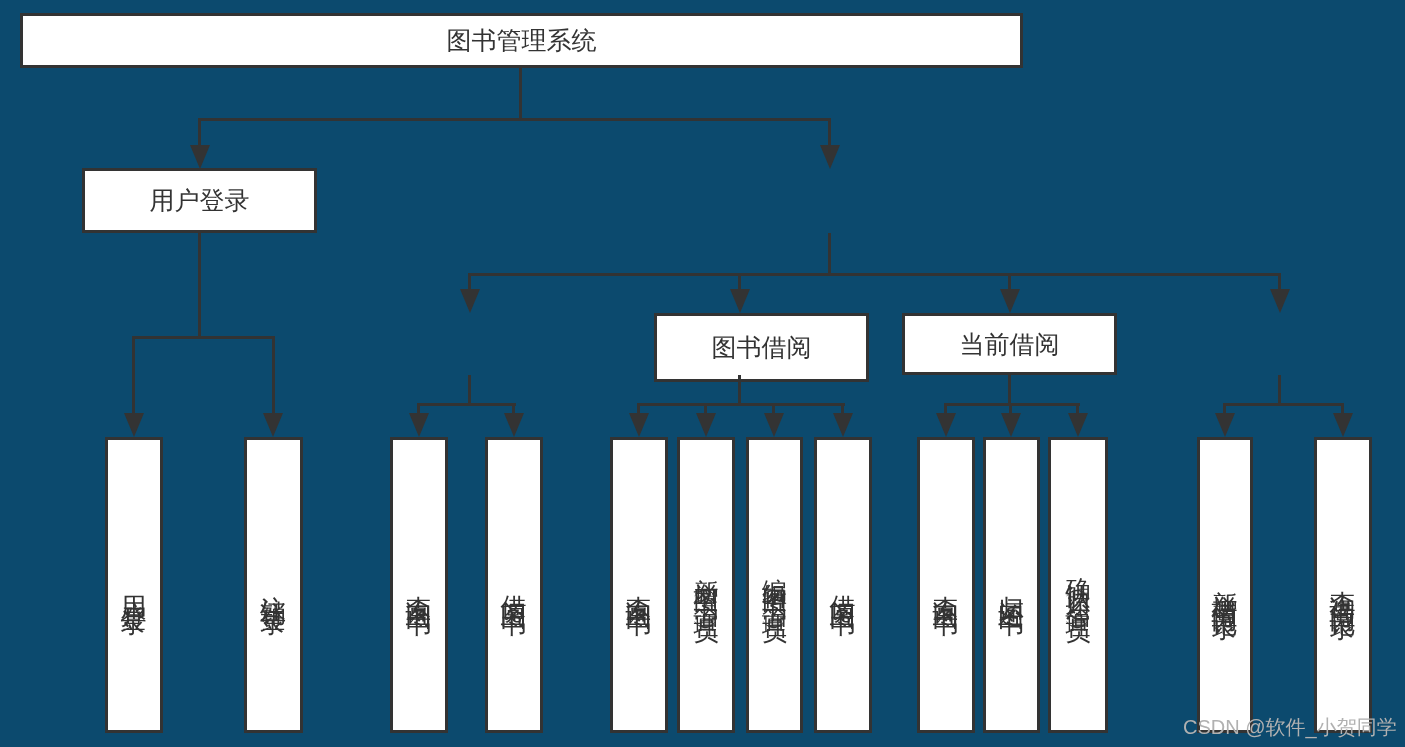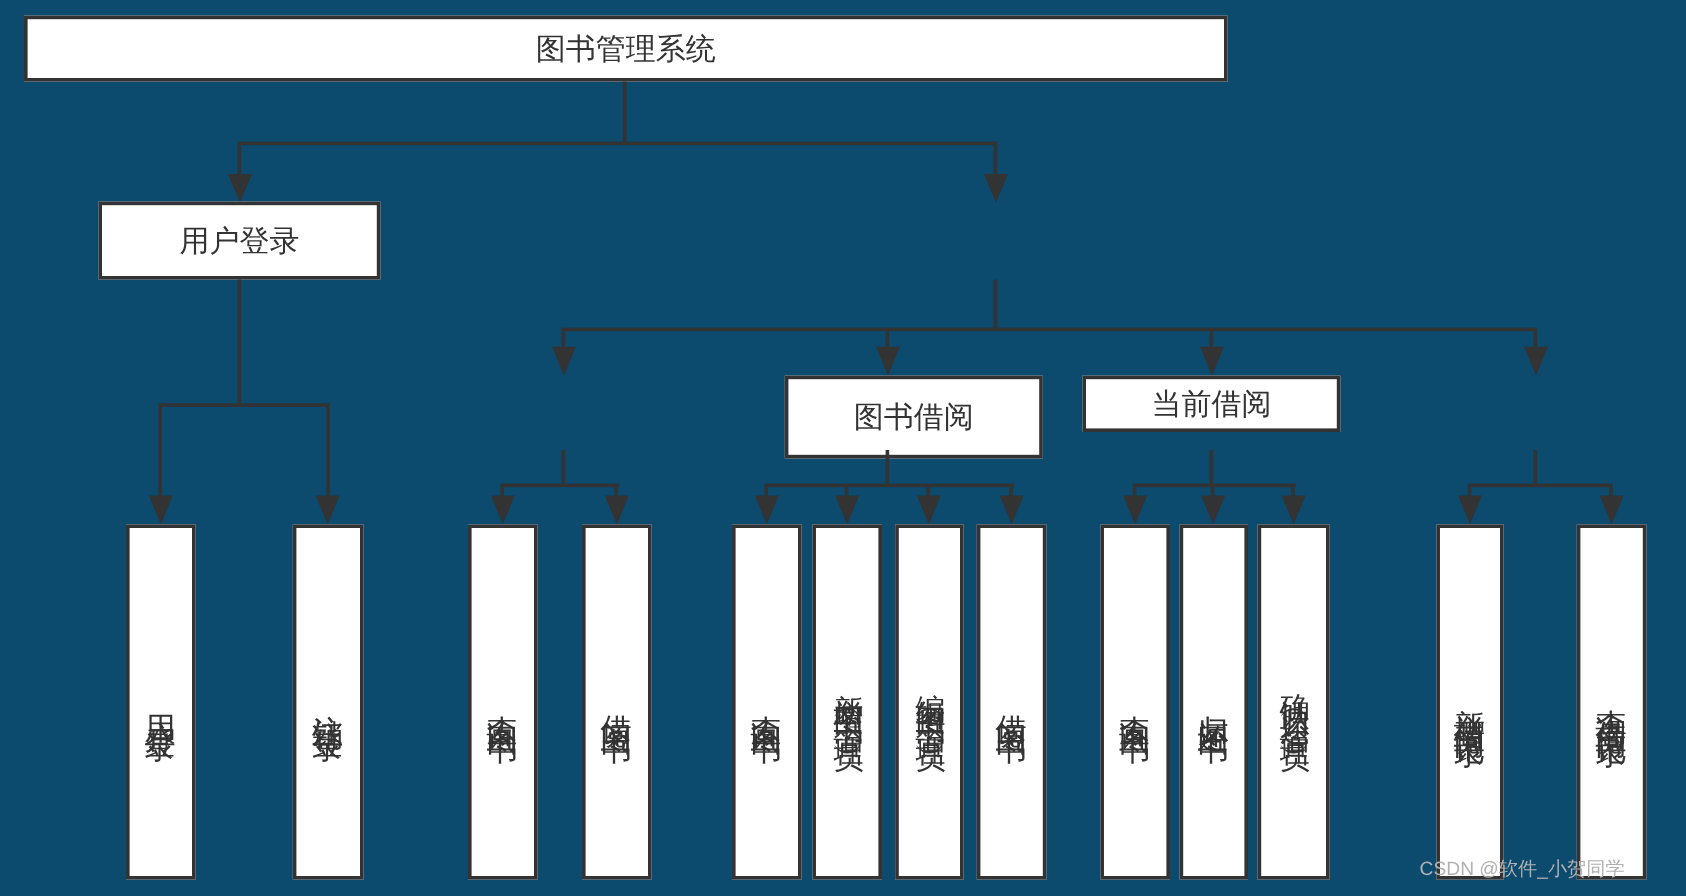--- a/index.html
+++ b/index.html
@@ -51,21 +51,21 @@
     width: 0;
     height: 0;
     border-left: 10px solid transparent;
     border-right: 10px solid transparent;
     border-top: 24px solid #333333;
   }
   .watermark {
     position: absolute;
     left: 1183px;
     top: 714px;
-    font-size: 16px;
+    font-size: 20px;
     color: #b1b1b1;
     white-space: nowrap;
     z-index: 5;
   }
 </style>
 </head>
 <body>
 
 <div class="canvas">
 
@@ -98,21 +98,21 @@
   <div class="line" style="left:1008px; top:276px; width:3px; height:13px;"></div>
   <div class="line" style="left:1278px; top:276px; width:3px; height:13px;"></div>
   <div class="arrow" style="left:460px; top:289px;"></div>
   <div class="arrow" style="left:730px; top:289px;"></div>
   <div class="arrow" style="left:1000px; top:289px;"></div>
   <div class="arrow" style="left:1270px; top:289px;"></div>
 
   <div class="box" style="left:633px; top:313px; width:215px; height:69px;margin-left:21px;">
     <span class="lbl">图书借阅</span>
   </div>
-  <div class="box" style="left:902px; top:313px; width:215px; height:47px;">
+  <div class="box" style="left:902px; top:313px; width:215px; height:62px;">
     <span class="lbl">当前借阅</span>
   </div>
 
   <div class="line" style="left:468px; top:375px; width:3px; height:28px;"></div>
   <div class="line" style="left:417px; top:403px; width:99px; height:3px;"></div>
   <div class="line" style="left:417px; top:406px; width:3px; height:7px;"></div>
   <div class="line" style="left:512px; top:406px; width:3px; height:7px;"></div>
   <div class="arrow" style="left:409px; top:413px;"></div>
   <div class="arrow" style="left:504px; top:413px;"></div>
 

